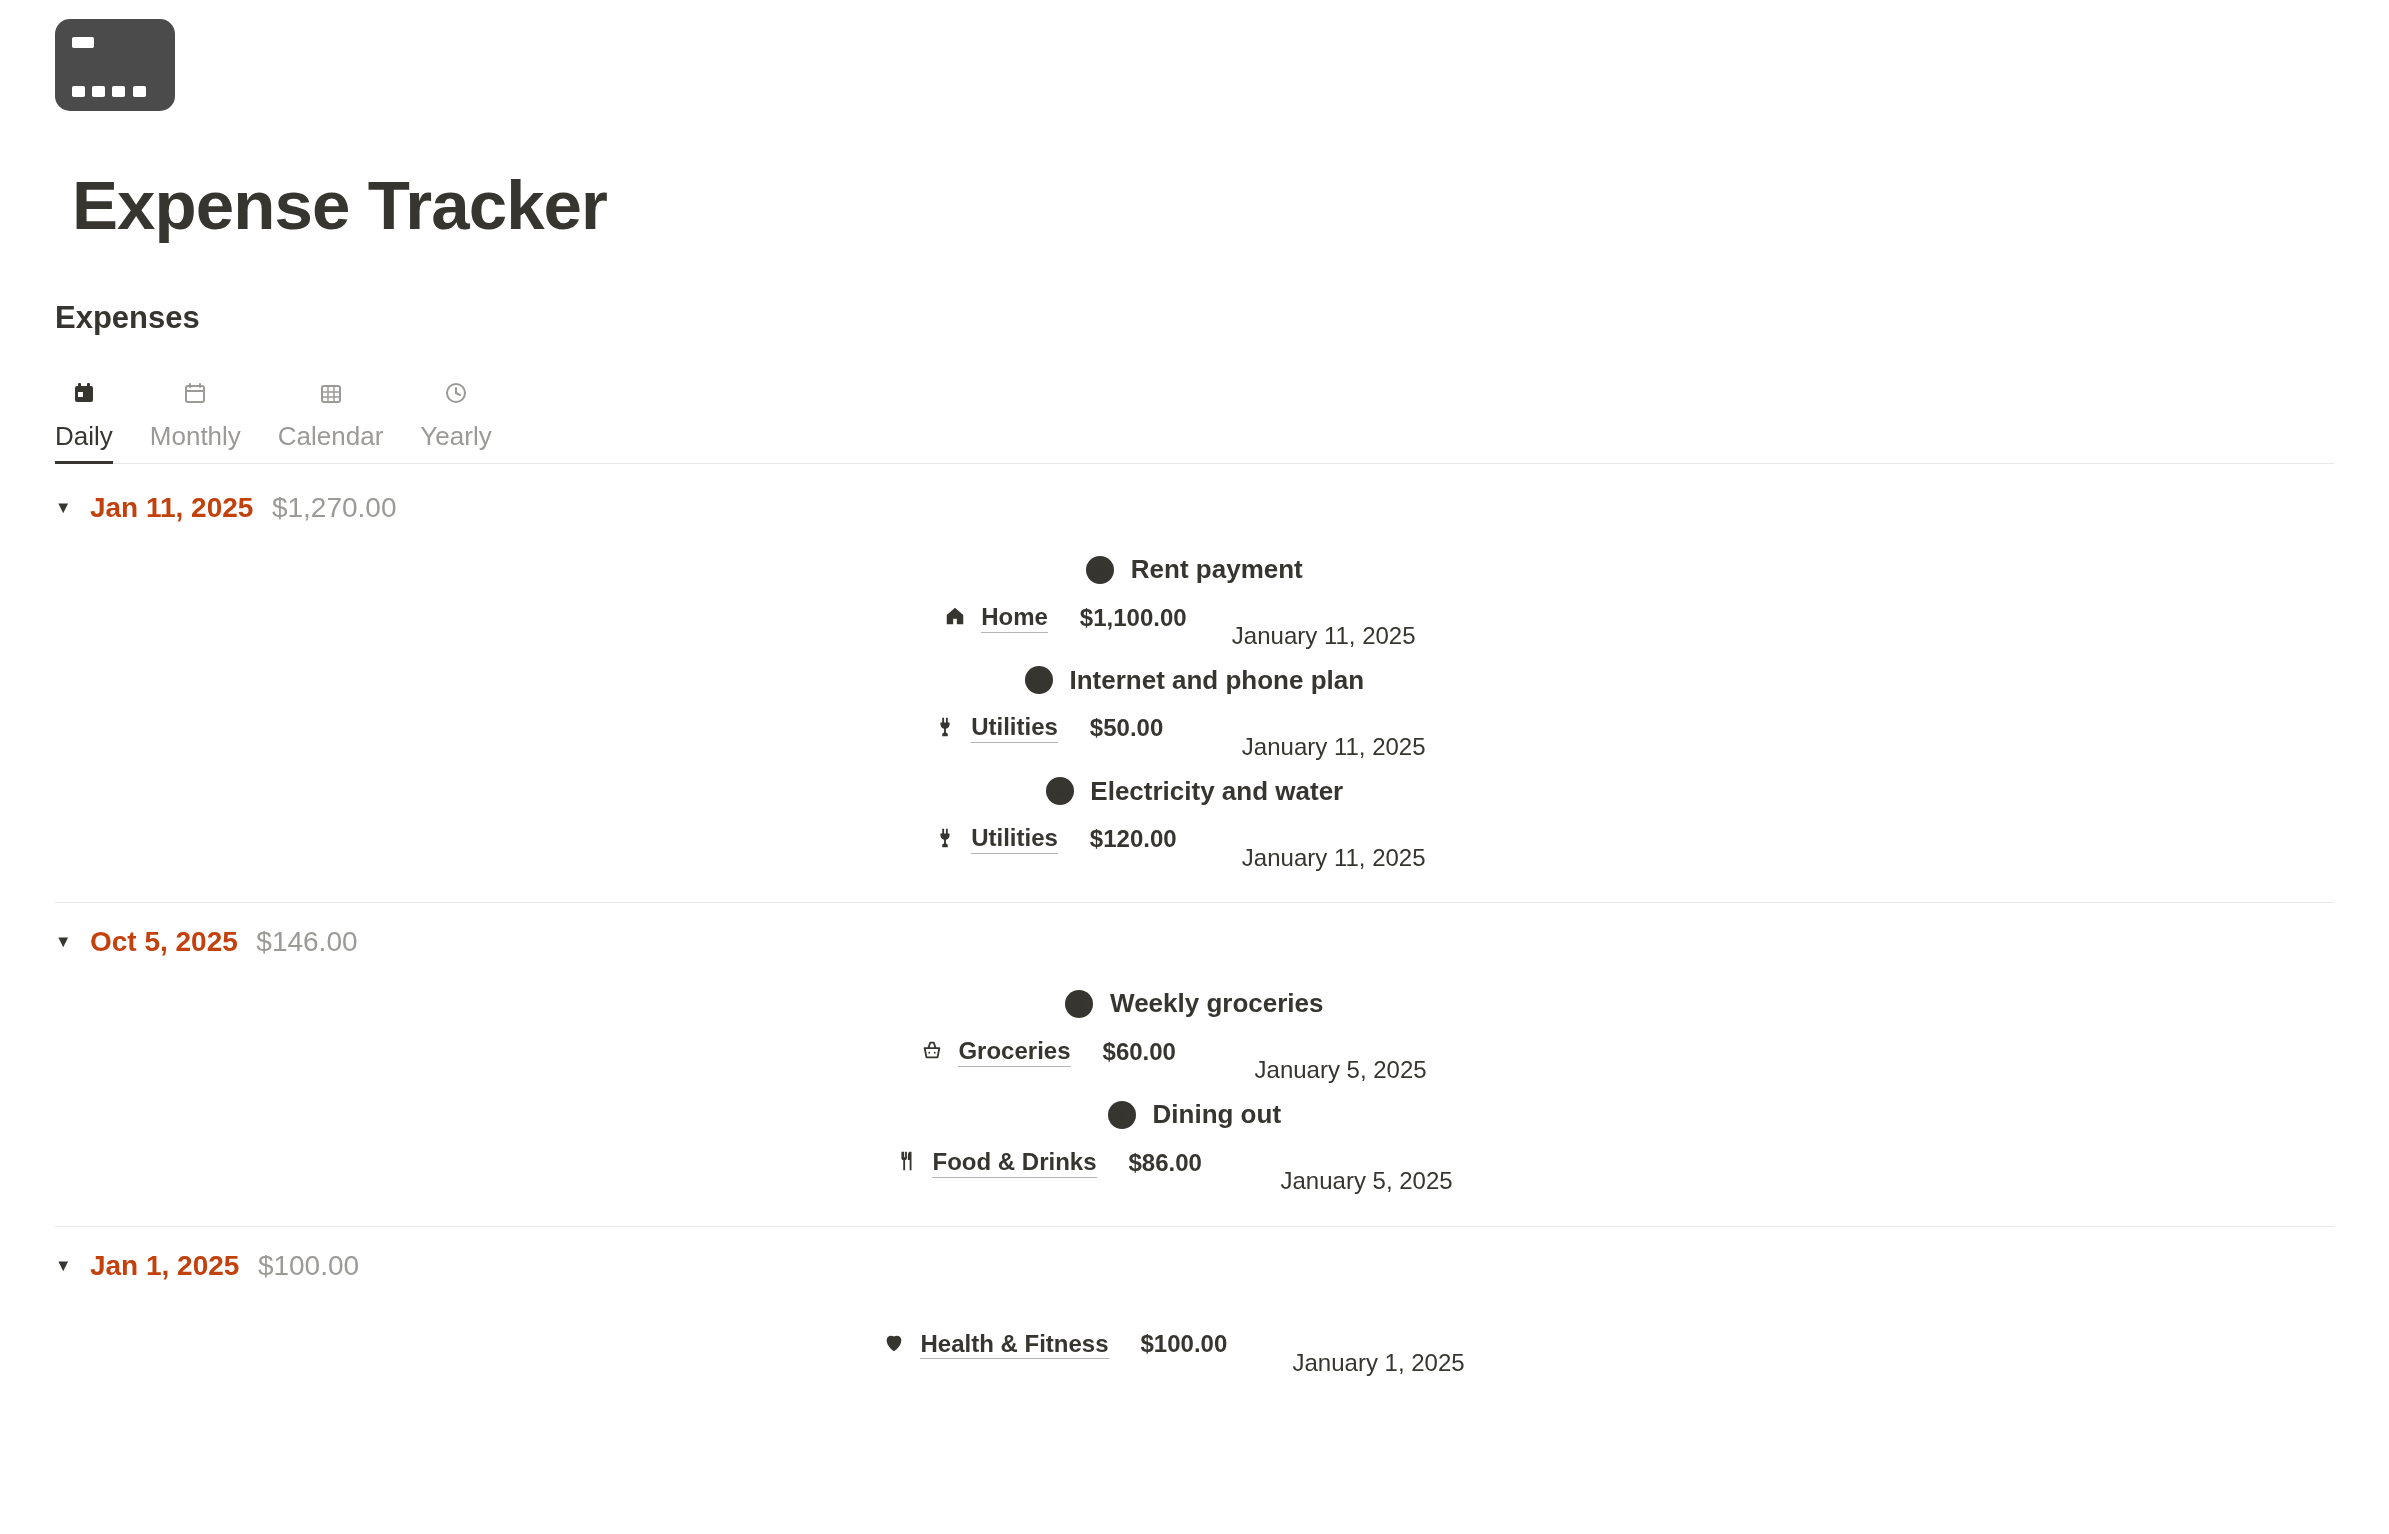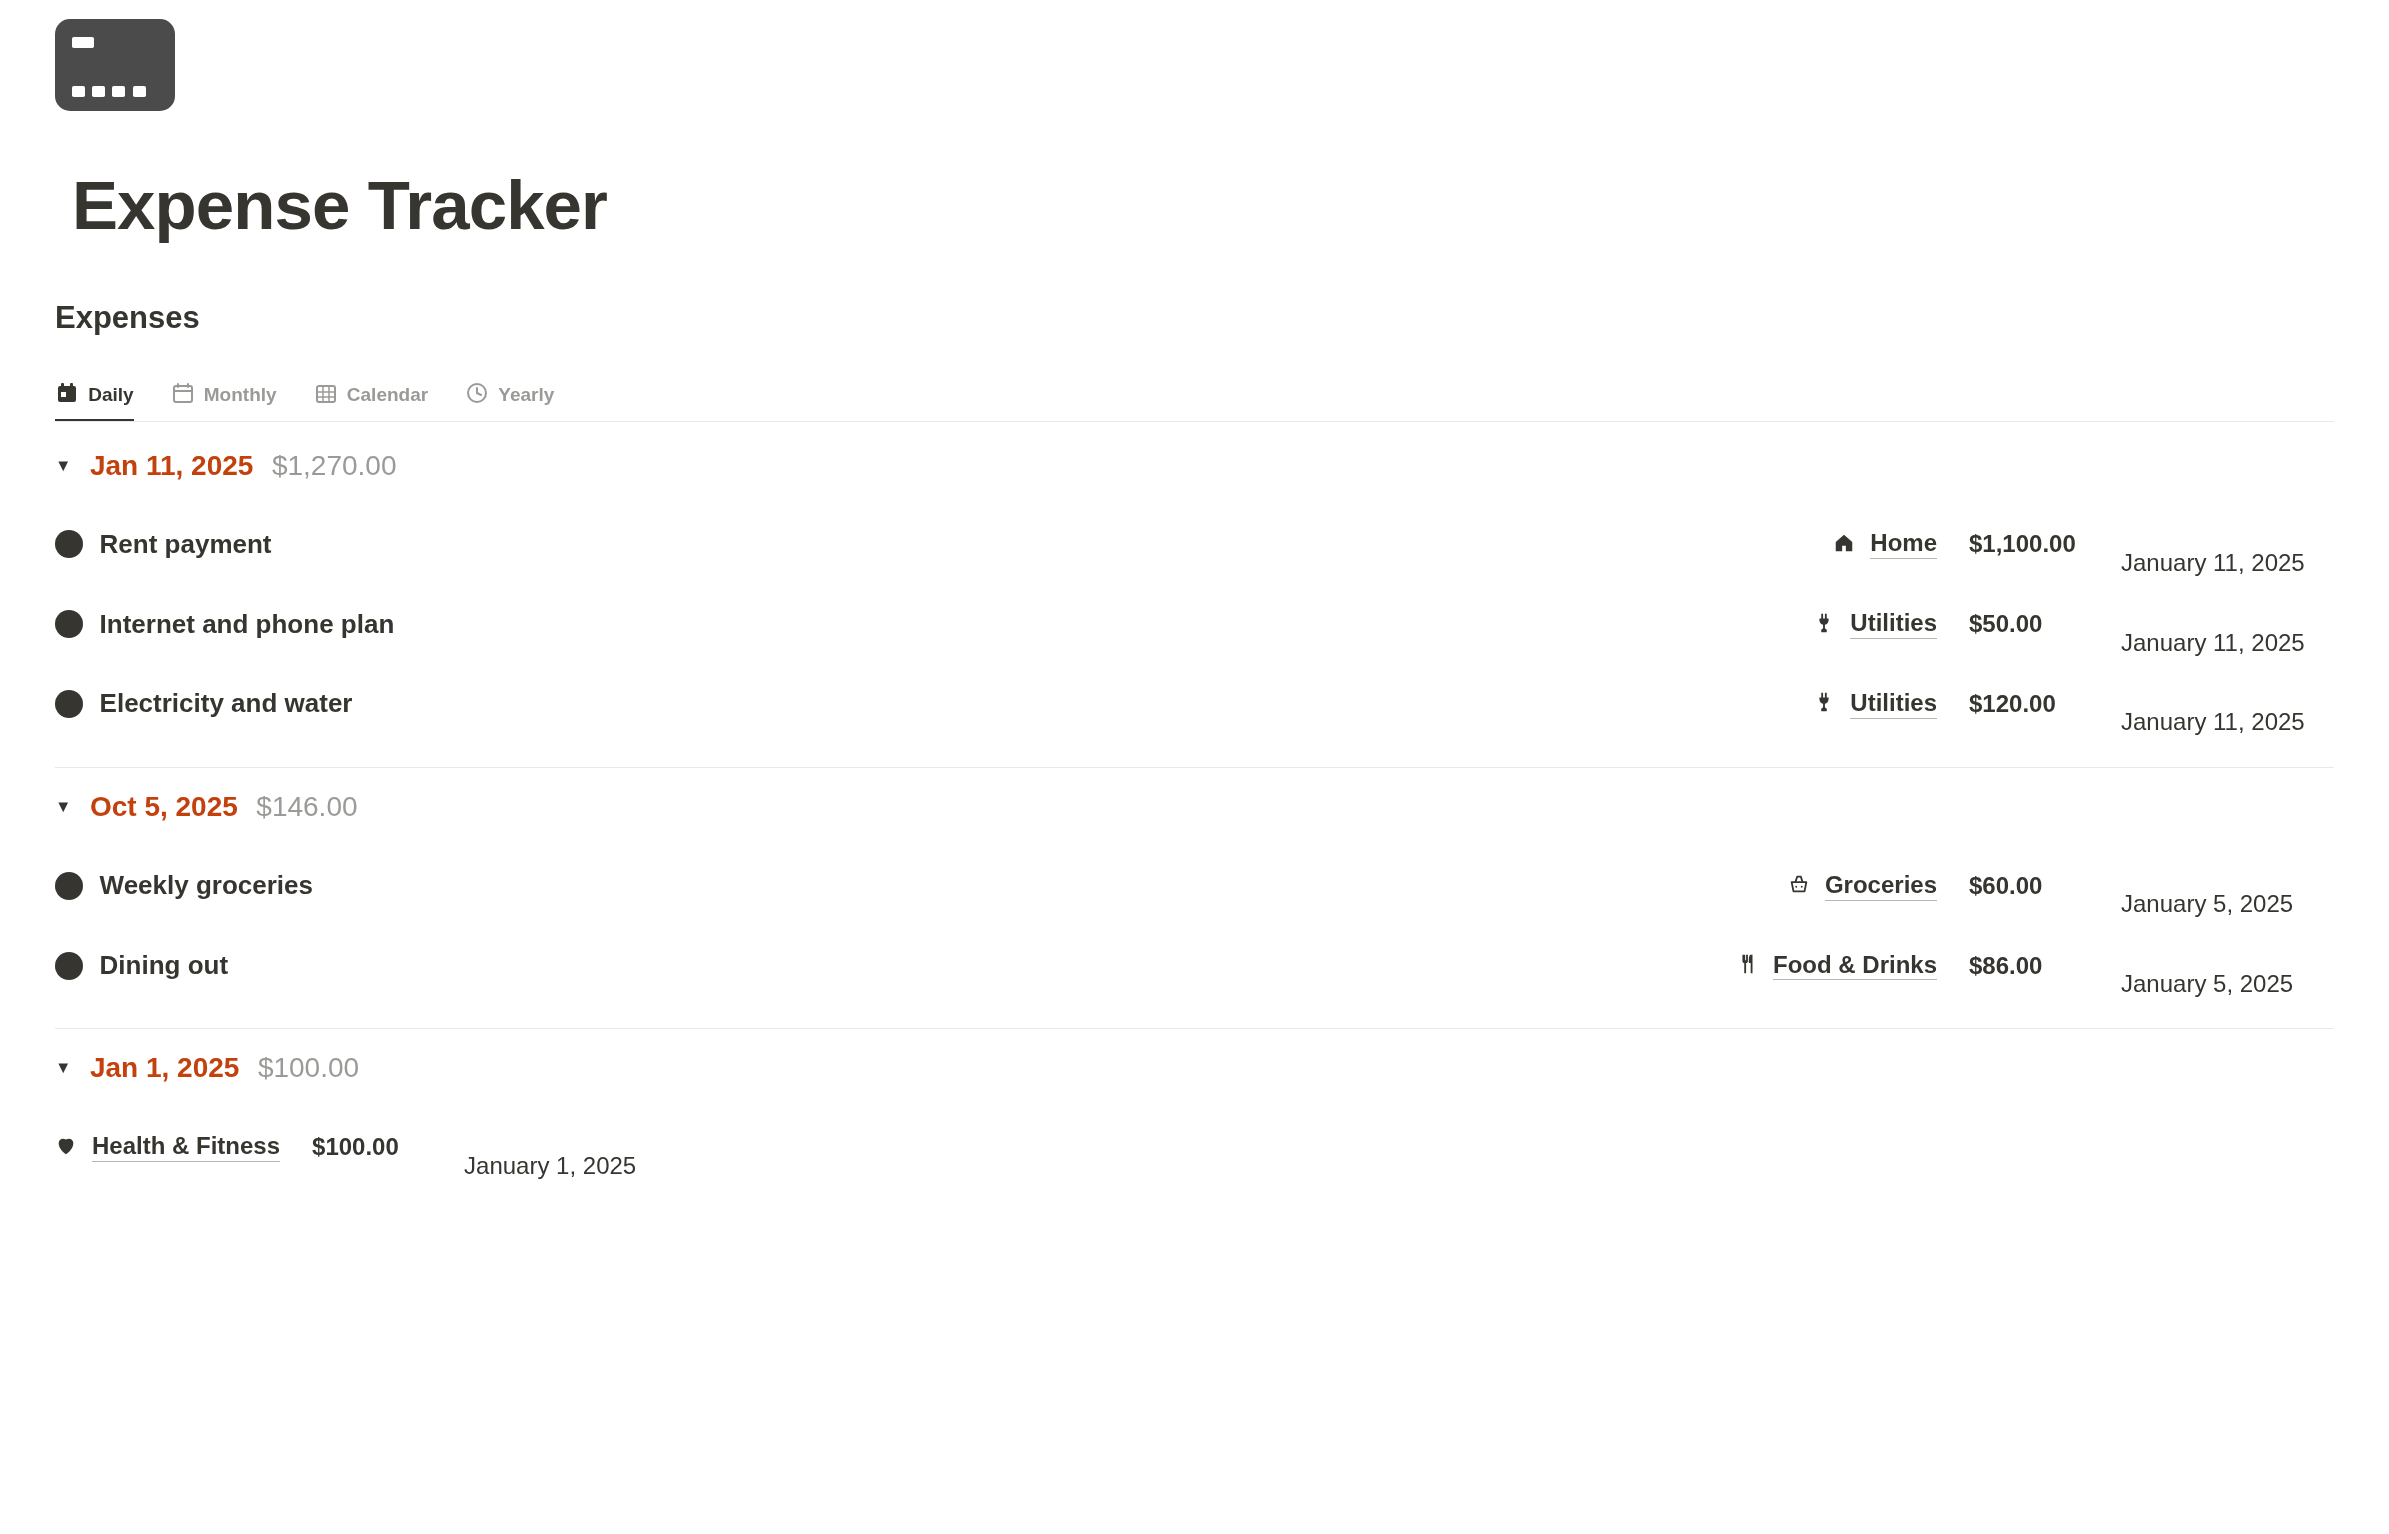--- a/index.html
+++ b/index.html
@@ -56,25 +56,26 @@
     display: flex;
     gap: 37px;
     border-bottom: 0.9px solid #e9e9e7;
     margin-bottom: 28px;
   }
   .tab {
     display: flex;
     align-items: center;
     gap: 9.2px;
     padding-bottom: 11px;
-    font-size: 19px;
-    font-weight: 700;
+    font-size: 26px;
+    font-weight: 400;
     color: #9b9a97;
     cursor: pointer;
     position: relative;
+    flex-direction: column;
   }
   .tab.active {
     color: #37352f;
   }
   .tab.active::after {
     content: "";
     position: absolute;
     left: 0; right: 0; bottom: -0.9px;
     height: 2.8px;
     background: #37352f;
@@ -107,20 +108,21 @@
   .group-total {
     font-size: 28px;
     font-weight: 500;
     color: #9b9a97;
   }
 
   .row {
     display: flex;
     align-items: center;
     padding: 7.4px 0;
+    flex-direction: column;
   }
   .row-left {
     display: flex;
     align-items: center;
     gap: 16.6px;
     flex: 1;
   }
   .expense-icon {
     width: 28px; height: 28px;
     border-radius: 50%;

